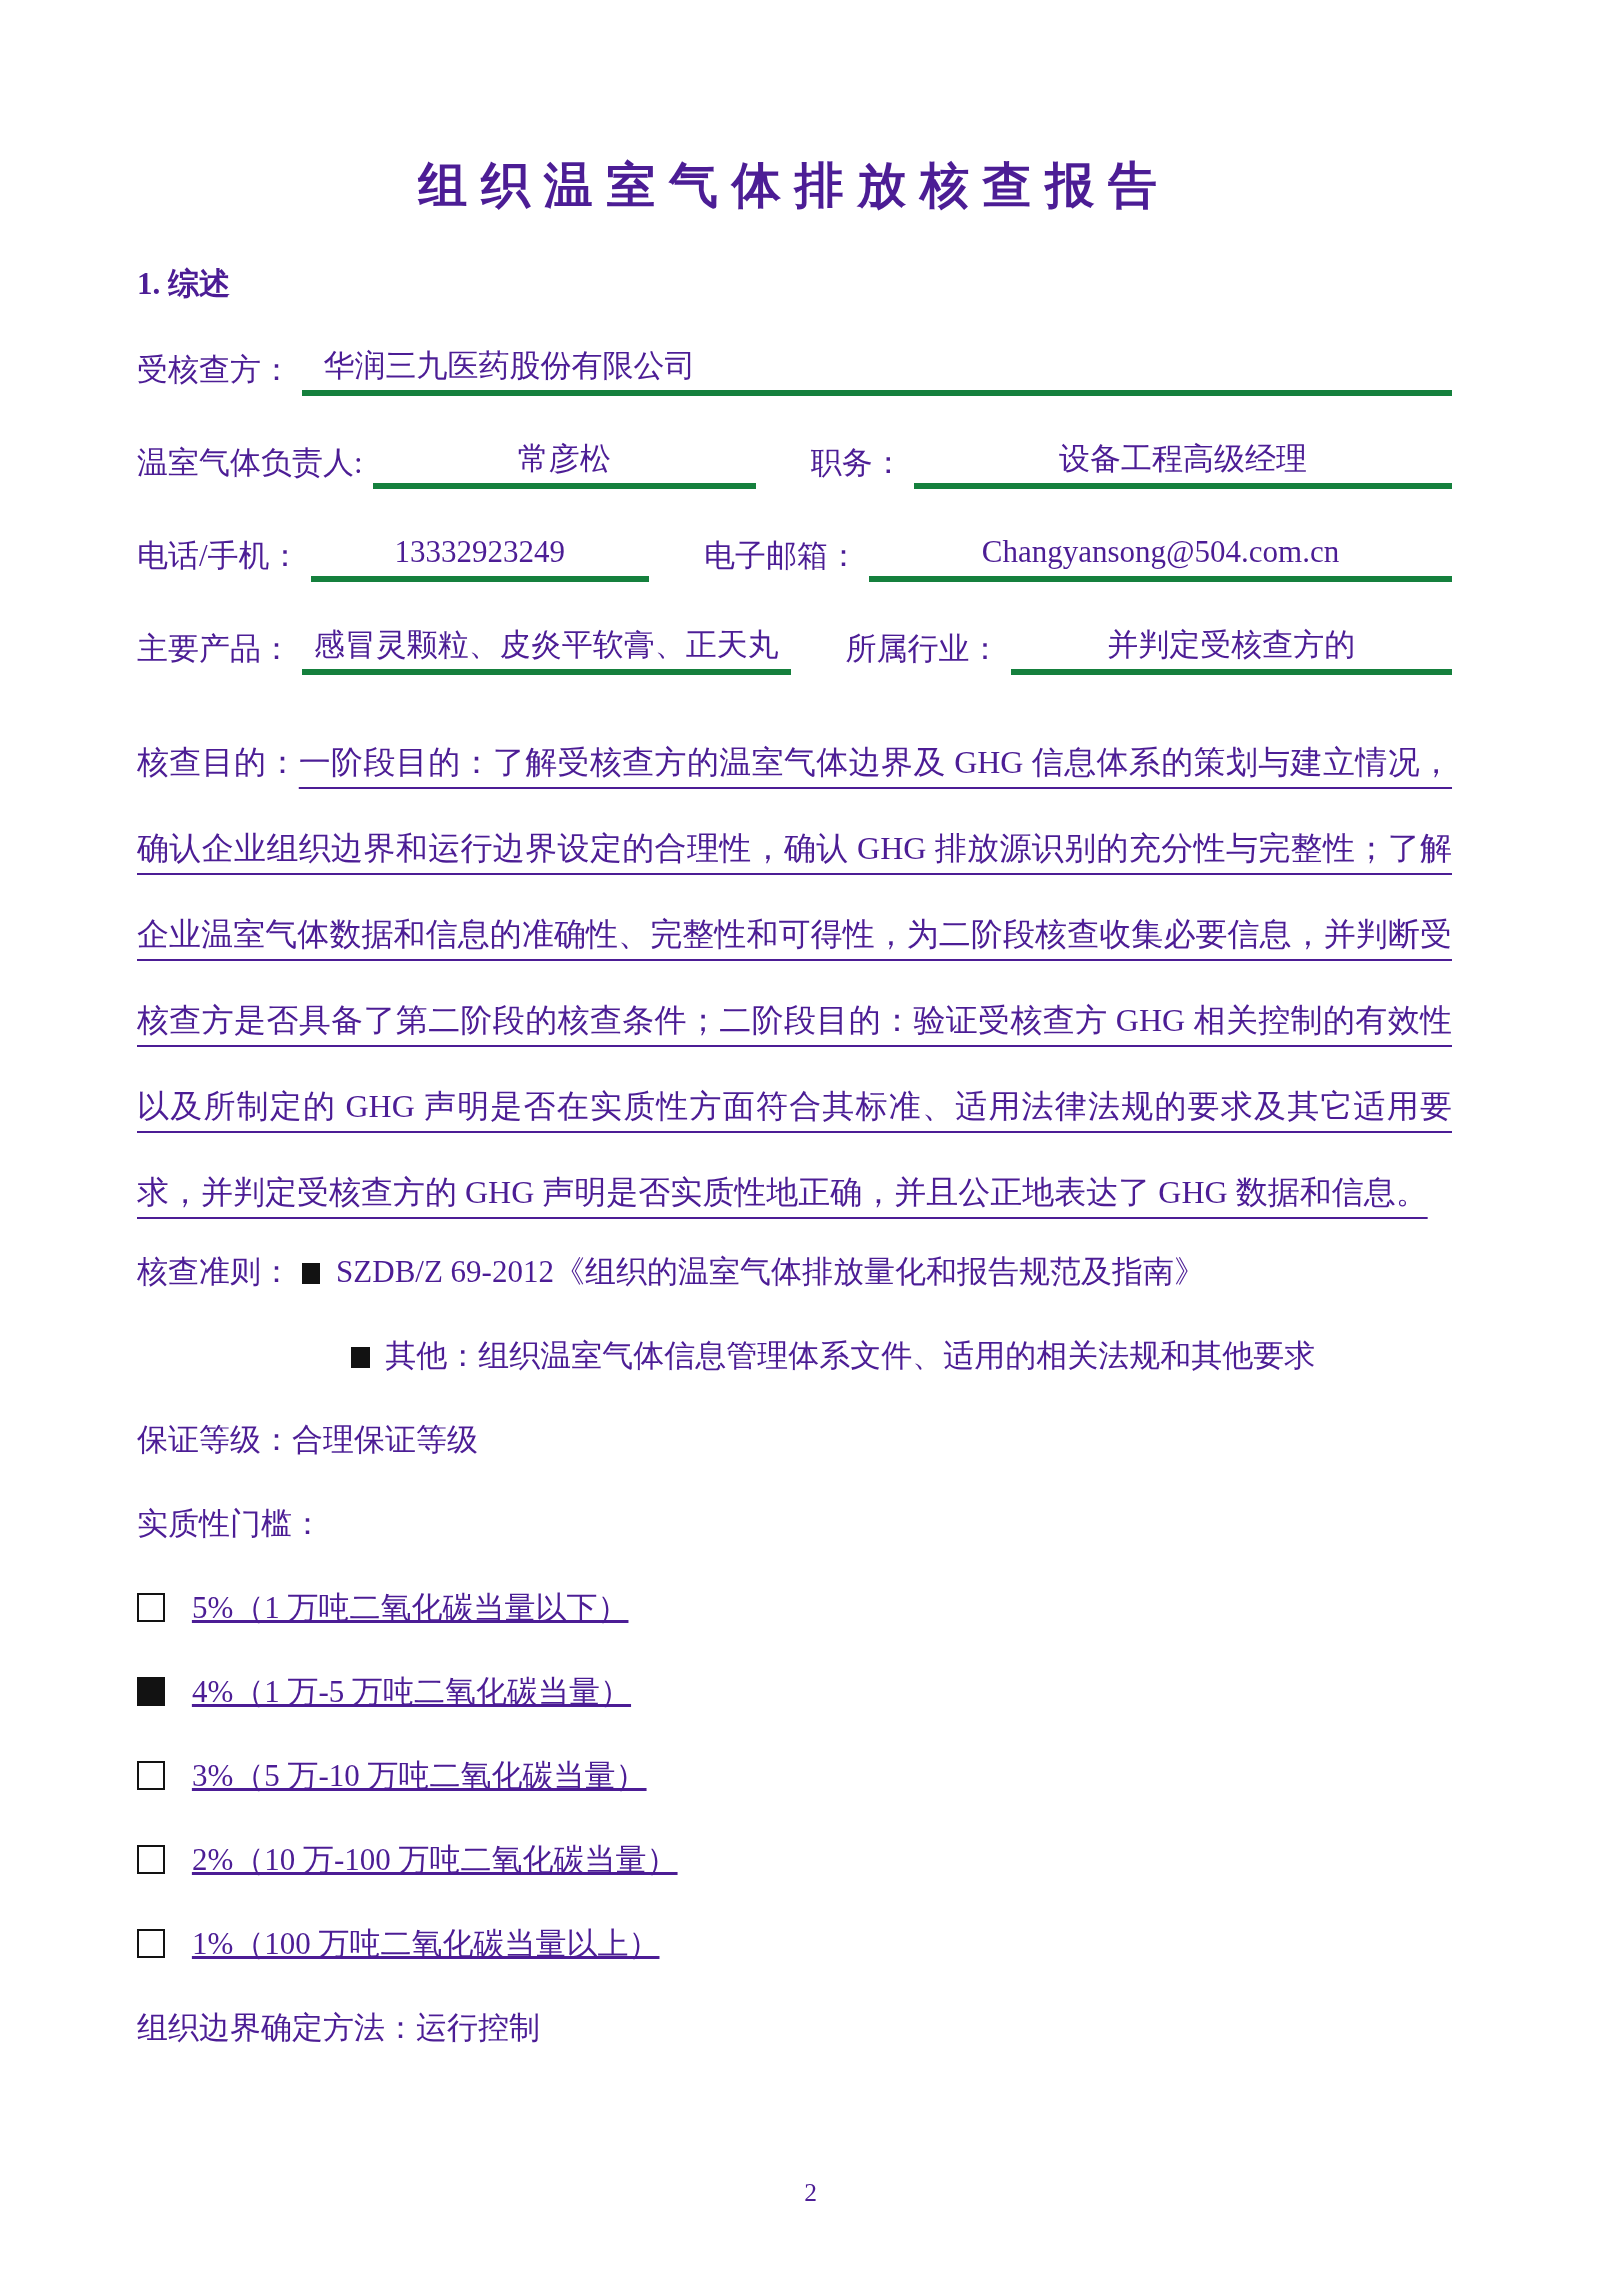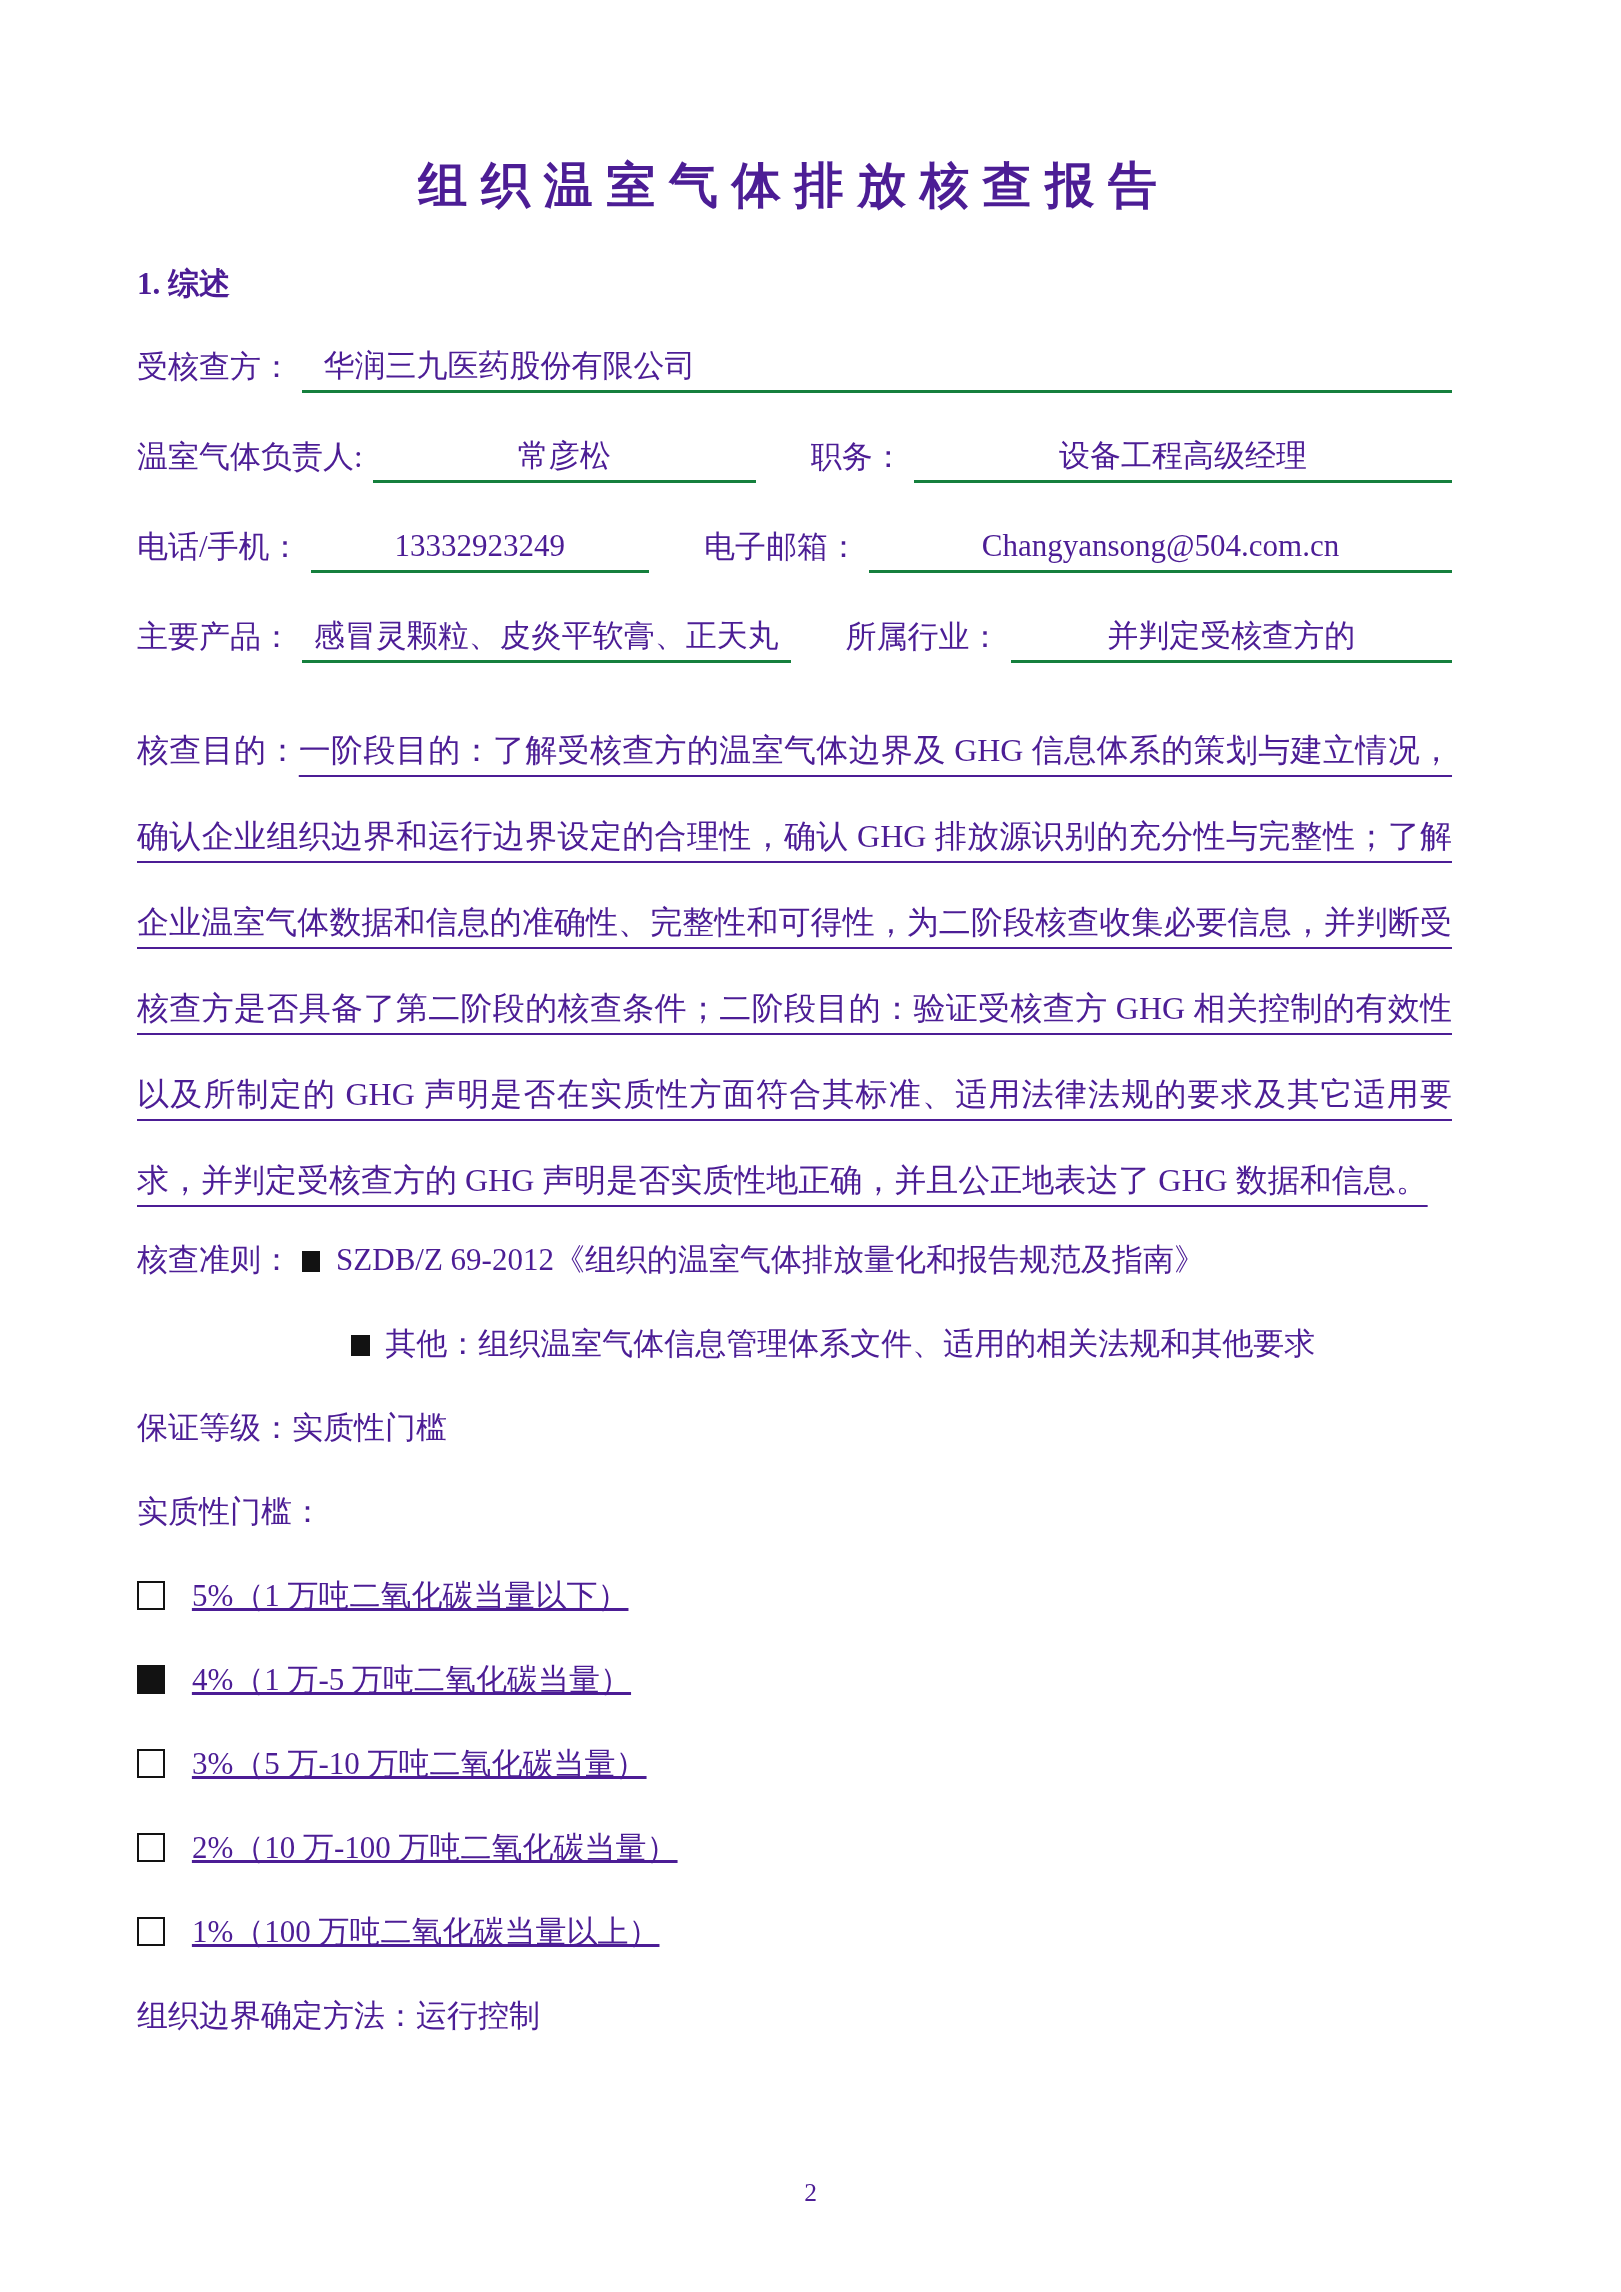--- a/index.html
+++ b/index.html
@@ -33,21 +33,21 @@
     display: flex;
     align-items: flex-end;
     font-size: 31px;
     margin-bottom: 44px;
     line-height: 37px;
     gap: 10px;
   }
   .flabel { white-space: nowrap; padding-bottom: 7.8px; }
   .flabel.gap { margin-left: 45px; }
   .blank {
-    border-bottom: 3px solid #15803d;
+    border-bottom: 6px solid #15803d;
     text-align: center;
     padding: 0 11.8px 5.9px 11.8px;
     white-space: nowrap;
     min-width: 59px;
   }
   .blank.grow { flex: 1 1 auto; }
   .blank.grow-lg { flex: 1.4 1 auto; }
   .blank.left { text-align: left; padding-left: 21.6px; }
   .blank.fit { flex: 0 0 auto; }
   .purpose {
@@ -155,21 +155,21 @@
     <span>SZDB/Z 69-2012《组织的温室气体排放量化和报告规范及指南》</span>
   </div>
 
   <div class="criteria-line indent">
     <span class="sq-bullet"></span>
     <span>其他：组织温室气体信息管理体系文件、适用的相关法规和其他要求</span>
   </div>
 
   <div class="text-line">
     <span>保证等级：</span>
-    <span>实质性门槛</span>
+    <span>合理保证等级</span>
   </div>
 
   <div class="text-line">实质性门槛：</div>
 
   <div class="option-line">
     <span class="checkbox"></span>
     <span>5%（1 万吨二氧化碳当量以下）</span>
   </div>
   <div class="option-line">
     <span class="checkbox checked"></span>

